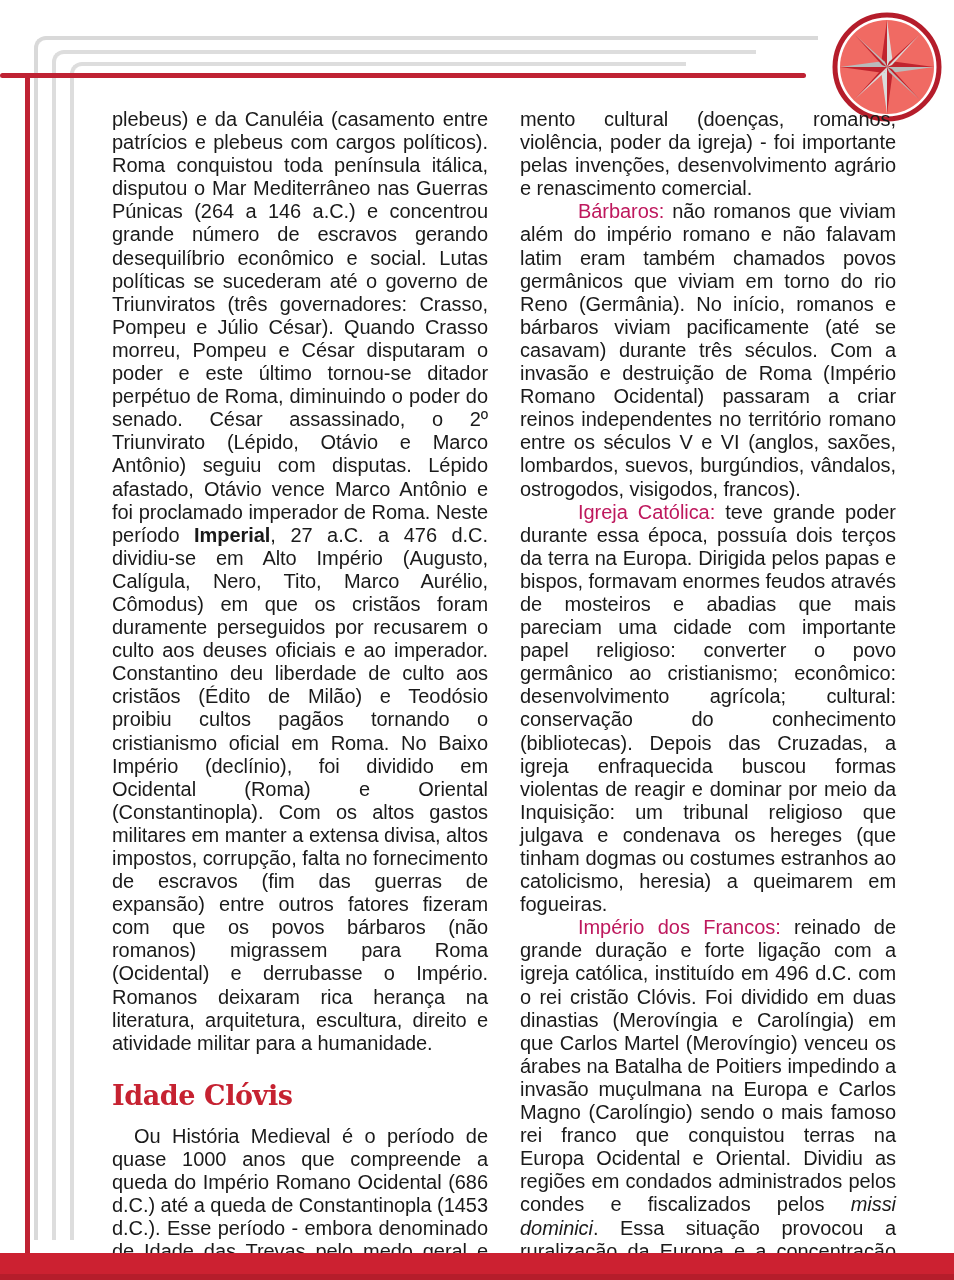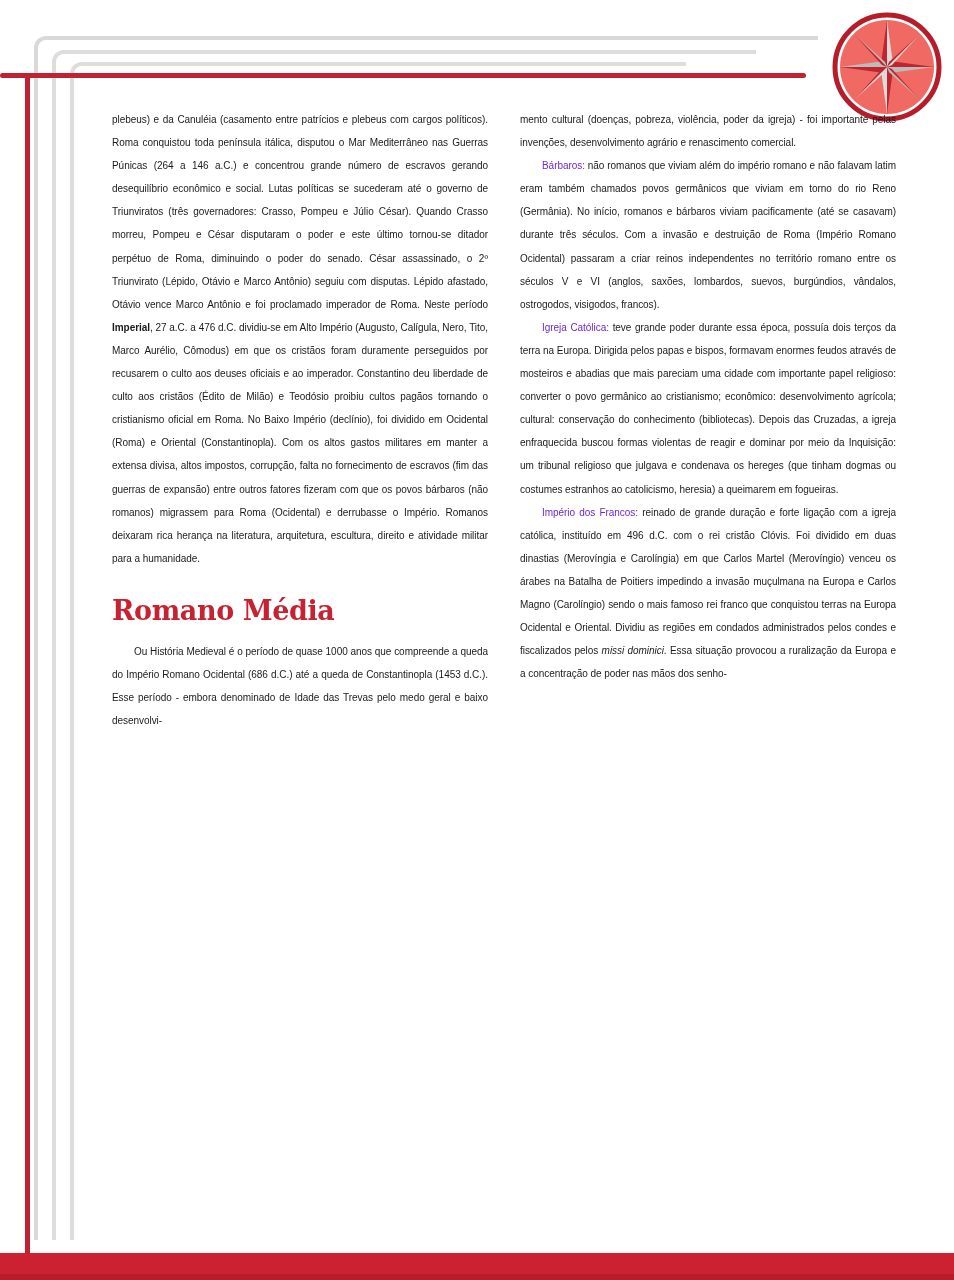--- a/index.html
+++ b/index.html
@@ -83,33 +83,34 @@
     width: 784px;
     height: 1110px;
     display: flex;
     gap: 32px;
   }
   .col {
     width: 376px;
   }
   .col p {
     margin: 0;
-    font-size: 10px;
+    font-size: 20px;
     line-height: 23.1px;
     color: #1a1a1a;
     text-align: justify;
     text-justify: inter-word;
     hyphens: manual;
     letter-spacing: -0.05px;
   }
   .col p.indent { text-indent: 22px; }
   .col p + p { margin-top: 0; }
 
   .term {
-    color: #6d28d9;
+    color: #be185d;
+    margin-left: 36px;
   }
   b.bold { font-weight: 700; }
   i.ital { font-style: italic; }
 
   h2.section-title {
     margin: 26px 0 14px 0;
     font-family: "DejaVu Serif", "Liberation Serif", serif;
     font-size: 27px;
     font-weight: 700;
     color: #c62231;
@@ -160,27 +161,27 @@
         <polygon points="22,22 50,53 55,55" fill="#c0242e"></polygon>
       </g>
     </svg>
   </div>
 
   <div class="columns">
 
     <div class="col">
       <p><span>plebeus) e da Canuléia (casamento entre patrícios e plebeus com cargos políticos). Roma conquistou toda península itálica, disputou o Mar Mediterrâneo nas Guerras Púnicas (264 a 146 a.C.) e concentrou grande número de escravos gerando desequilíbrio econômico e social. Lutas políticas se sucederam até o governo de Triunviratos (três governadores: Crasso, Pompeu e Júlio César). Quando Crasso morreu, Pompeu e César disputaram o poder e este último tornou-se ditador perpétuo de Roma, diminuindo o poder do senado. César assassinado, o 2º Triunvirato (Lépido, Otávio e Marco Antônio) seguiu com disputas. Lépido afastado, Otávio vence Marco Antônio e foi proclamado imperador de Roma. Neste período </span><b class="bold">Imperial</b><span>, 27 a.C. a 476 d.C. dividiu-se em Alto Império (Augusto, Calígula, Nero, Tito, Marco Aurélio, Cômodus) em que os cristãos foram duramente perseguidos por recusarem o culto aos deuses oficiais e ao imperador. Constantino deu liberdade de culto aos cristãos (Édito de Milão) e Teodósio proibiu cultos pagãos tornando o cristianismo oficial em Roma. No Baixo Império (declínio), foi dividido em Ocidental (Roma) e Oriental (Constantinopla). Com os altos gastos militares em manter a extensa divisa, altos impostos, corrupção, falta no fornecimento de escravos (fim das guerras de expansão) entre outros fatores fizeram com que os povos bárbaros (não romanos) migrassem para Roma (Ocidental) e derrubasse o Império. Romanos deixaram rica herança na literatura, arquitetura, escultura, direito e atividade militar para a humanidade.</span></p>
 
-      <h2 class="section-title">Romano Média</h2>
+      <h2 class="section-title">Idade Clóvis</h2>
 
       <p class="indent">Ou História Medieval é o período de quase 1000 anos que compreende a queda do Império Romano Ocidental (686 d.C.) até a queda de Constantinopla (1453 d.C.). Esse período - embora denominado de Idade das Trevas pelo medo geral e baixo desenvolvi-</p>
     </div>
 
     <div class="col">
-      <p>mento cultural (doenças, pobreza, violência, poder da igreja) - foi importante pelas invenções, desenvolvimento agrário e renascimento comercial.</p>
+      <p>mento cultural (doenças, romanos, violência, poder da igreja) - foi importante pelas invenções, desenvolvimento agrário e renascimento comercial.</p>
 
       <p class="indent"><span class="term">Bárbaros:</span><span> não romanos que viviam além do império romano e não falavam latim eram também chamados povos germânicos que viviam em torno do rio Reno (Germânia). No início, romanos e bárbaros viviam pacificamente (até se casavam) durante três séculos. Com a invasão e destruição de Roma (Império Romano Ocidental) passaram a criar reinos independentes no território romano entre os séculos V e VI (anglos, saxões, lombardos, suevos, burgúndios, vândalos, ostrogodos, visigodos, francos).</span></p>
 
       <p class="indent"><span class="term">Igreja Católica:</span><span> teve grande poder durante essa época, possuía dois terços da terra na Europa. Dirigida pelos papas e bispos, formavam enormes feudos através de mosteiros e abadias que mais pareciam uma cidade com importante papel religioso: converter o povo germânico ao cristianismo; econômico: desenvolvimento agrícola; cultural: conservação do conhecimento (bibliotecas). Depois das Cruzadas, a igreja enfraquecida buscou formas violentas de reagir e dominar por meio da Inquisição: um tribunal religioso que julgava e condenava os hereges (que tinham dogmas ou costumes estranhos ao catolicismo, heresia) a queimarem em fogueiras.</span></p>
 
       <p class="indent"><span class="term">Império dos Francos:</span><span> reinado de grande duração e forte ligação com a igreja católica, instituído em 496 d.C. com o rei cristão Clóvis. Foi dividido em duas dinastias (Merovíngia e Carolíngia) em que Carlos Martel (Merovíngio) venceu os árabes na Batalha de Poitiers impedindo a invasão muçulmana na Europa e Carlos Magno (Carolíngio) sendo o mais famoso rei franco que conquistou terras na Europa Ocidental e Oriental. Dividiu as regiões em condados administrados pelos condes e fiscalizados pelos </span><i class="ital">missi dominici</i><span>. Essa situação provocou a ruralização da Europa e a concentração de poder nas mãos dos senho-</span></p>
     </div>
 
   </div>
 

